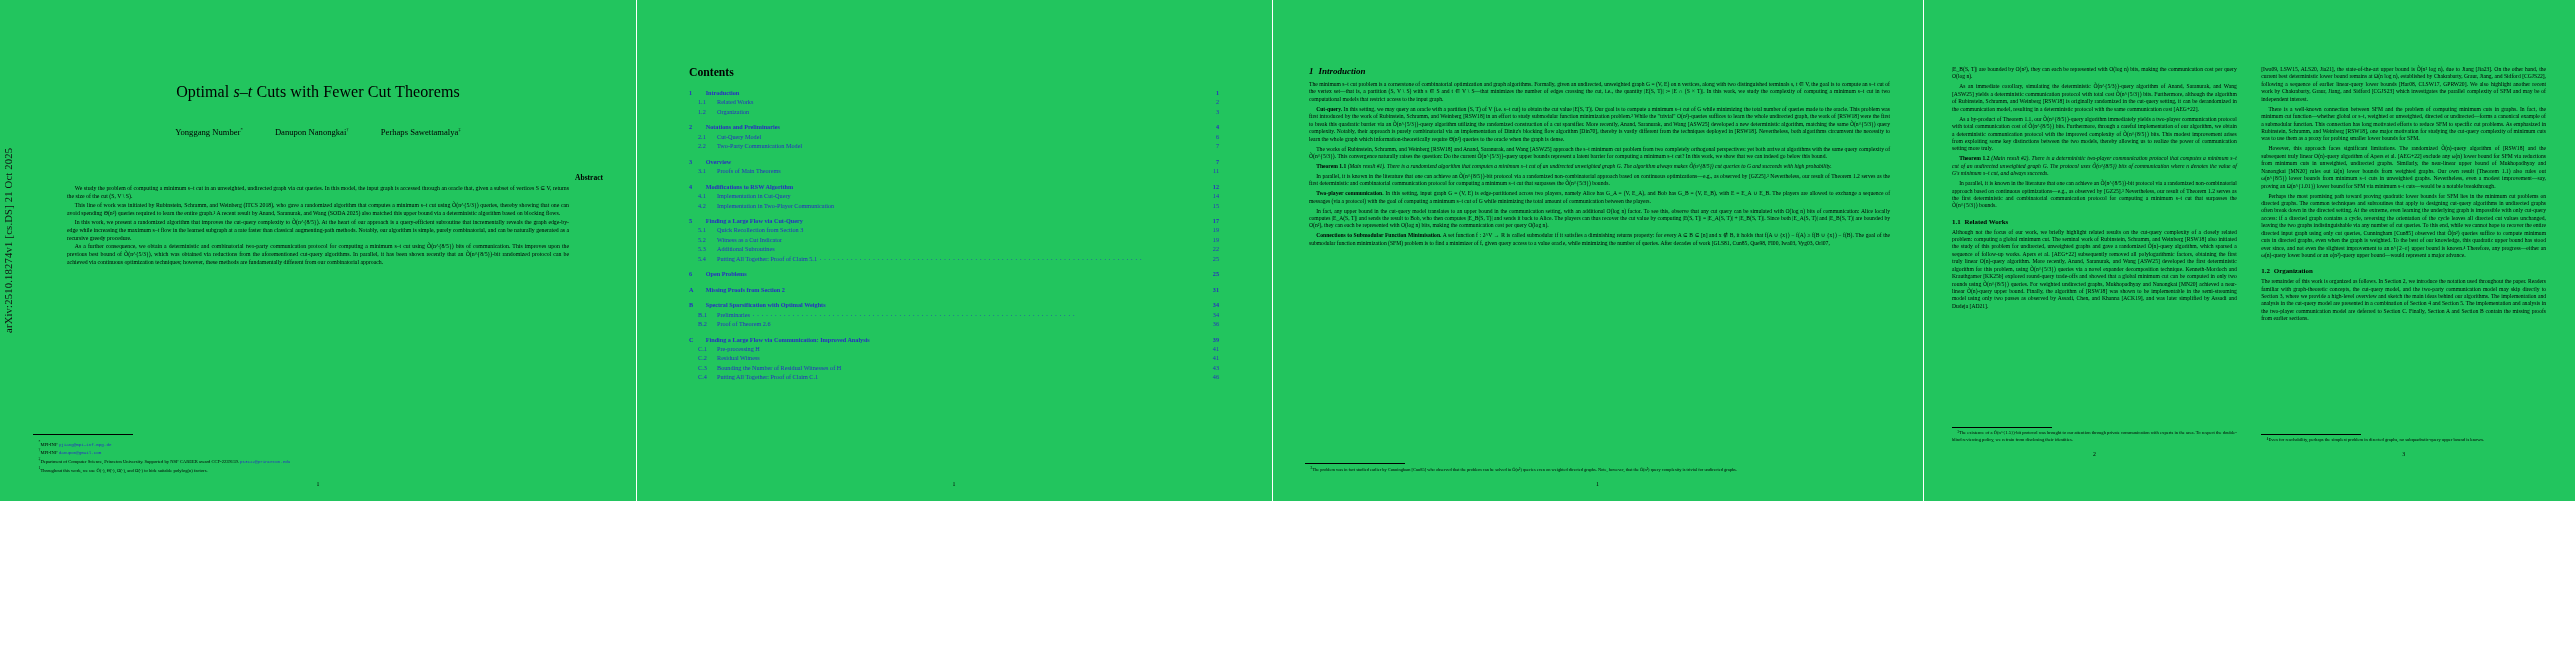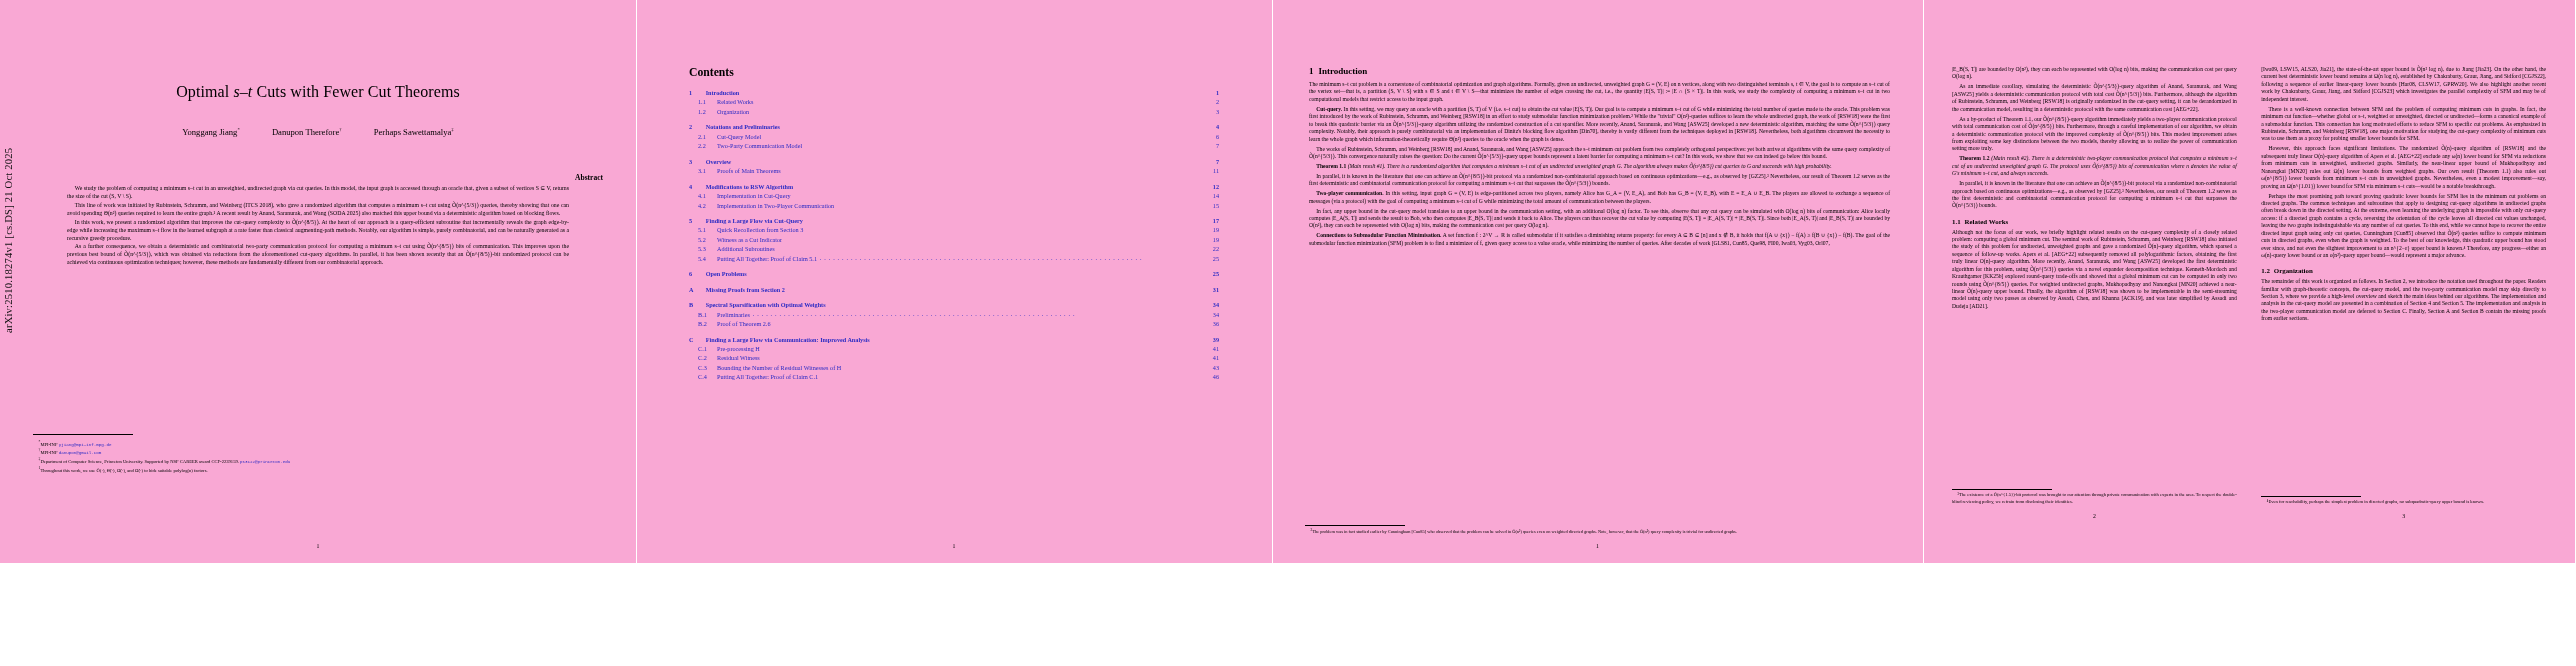--- a/index.html
+++ b/index.html
@@ -31,22 +31,22 @@
     transform-origin: 11px 11px;
     font-family: "Liberation Serif", serif;
     font-size: 10.6px;
     color: #111;
     letter-spacing: 0.2px;
     white-space: nowrap;
     z-index: 5;
   }
   .page {
     position: relative;
-    background: #f9a8d4;
-    height: 563px;
+    background: #22c55e;
+    height: 501px;
     box-sizing: border-box;
     flex: 0 0 auto;
     overflow: hidden;
   }
   .page-1 { width: 636px; padding: 83px 33px 16.7px 33px; }
   .page-2 { width: 636px; padding: 66px 53px 16.7px 53px; }
   .page-3 { width: 651px; padding: 66px 33px 16.7px 37px; }
   .page-4 { width: 652px; padding: 66px 29px 16.7px 29px; }
 
   .page + .page::before {
@@ -147,20 +147,21 @@
     letter-spacing: 0.7px;
     font-size: 6.1px;
   }
   .toc-page { flex: 0 0 auto; width: 12.2px; text-align: right; }
 
   
   .sec-h {
     font-size: 9px;
     font-weight: bold;
     margin: 0 0 5px 0;
+    font-style: italic;
   }
   .sec-h .n { margin-right: 5px; }
   .subsec-h {
     font-size: 6.9px;
     font-weight: bold;
     margin: 6.7px 0 2.8px 0;
   }
   .subsec-h .n { margin-right: 3.9px; }
   .body-col {
     font-size: 5.6px;
@@ -193,22 +194,22 @@
 <div class="viewer">
 
   <div class="page page-1">
     <div class="arxiv-stamp">arXiv:2510.18274v1  [cs.DS]  21 Oct 2025</div>
 
     <h1 class="doc-title">
       <span>Optimal </span><span class="it">s–t</span><span> Cuts with Fewer Cut Theorems</span>
     </h1>
 
     <div class="authors">
-      <span class="author"><span>Yonggang Jiang</span><sup>*</sup></span>
-      <span class="author"><span>Danupon Therefore</span><sup>†</sup></span>
+      <span class="author"><span>Yonggang Number</span><sup>*</sup></span>
+      <span class="author"><span>Danupon Nanongkai</span><sup>†</sup></span>
       <span class="author"><span>Perhaps Sawettamalya</span><sup>‡</sup></span>
     </div>
 
     <div class="abstract-head">Abstract</div>
     <div class="abstract">
       <p>We study the problem of computing a minimum s–t cut in an unweighted, undirected graph via cut queries. In this model, the input graph is accessed through an oracle that, given a subset of vertices S ⊆ V, returns the size of the cut (S, V \ S).</p>
       <p>This line of work was initiated by Rubinstein, Schramm, and Weinberg (ITCS 2018), who gave a randomized algorithm that computes a minimum s–t cut using Õ(n^{5/3}) queries, thereby showing that one can avoid spending Θ(n²) queries required to learn the entire graph.¹ A recent result by Anand, Saranurak, and Wang (SODA 2025) also matched this upper bound via a deterministic algorithm based on blocking flows.</p>
       <p>In this work, we present a randomized algorithm that improves the cut-query complexity to Õ(n^{8/5}). At the heart of our approach is a query-efficient subroutine that incrementally reveals the graph edge-by-edge while increasing the maximum s–t flow in the learned subgraph at a rate faster than classical augmenting-path methods. Notably, our algorithm is simple, purely combinatorial, and can be naturally generated as a recursive greedy procedure.</p>
       <p>As a further consequence, we obtain a deterministic and combinatorial two-party communication protocol for computing a minimum s–t cut using Õ(n^{8/5}) bits of communication. This improves upon the previous best bound of Õ(n^{5/3}), which was obtained via reductions from the aforementioned cut-query algorithms. In parallel, it has been shown recently that an Õ(n^{8/5})-bit randomized protocol can be achieved via continuous optimization techniques; however, these methods are fundamentally different from our combinatorial approach.</p>
     </div>

